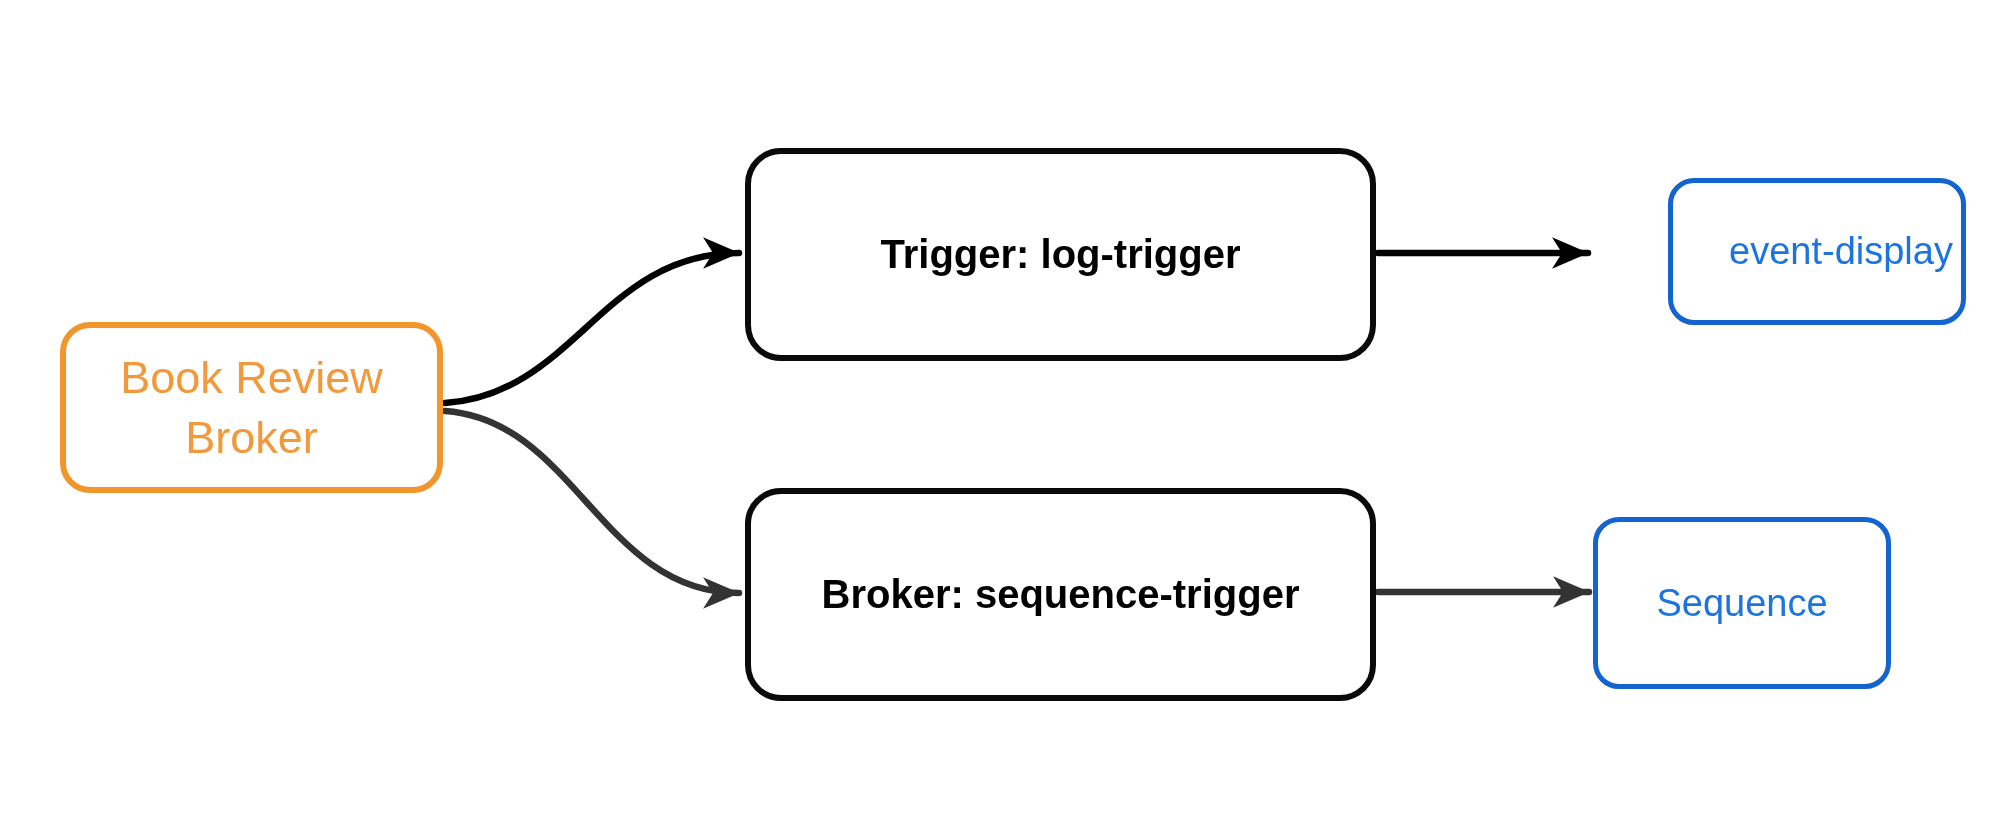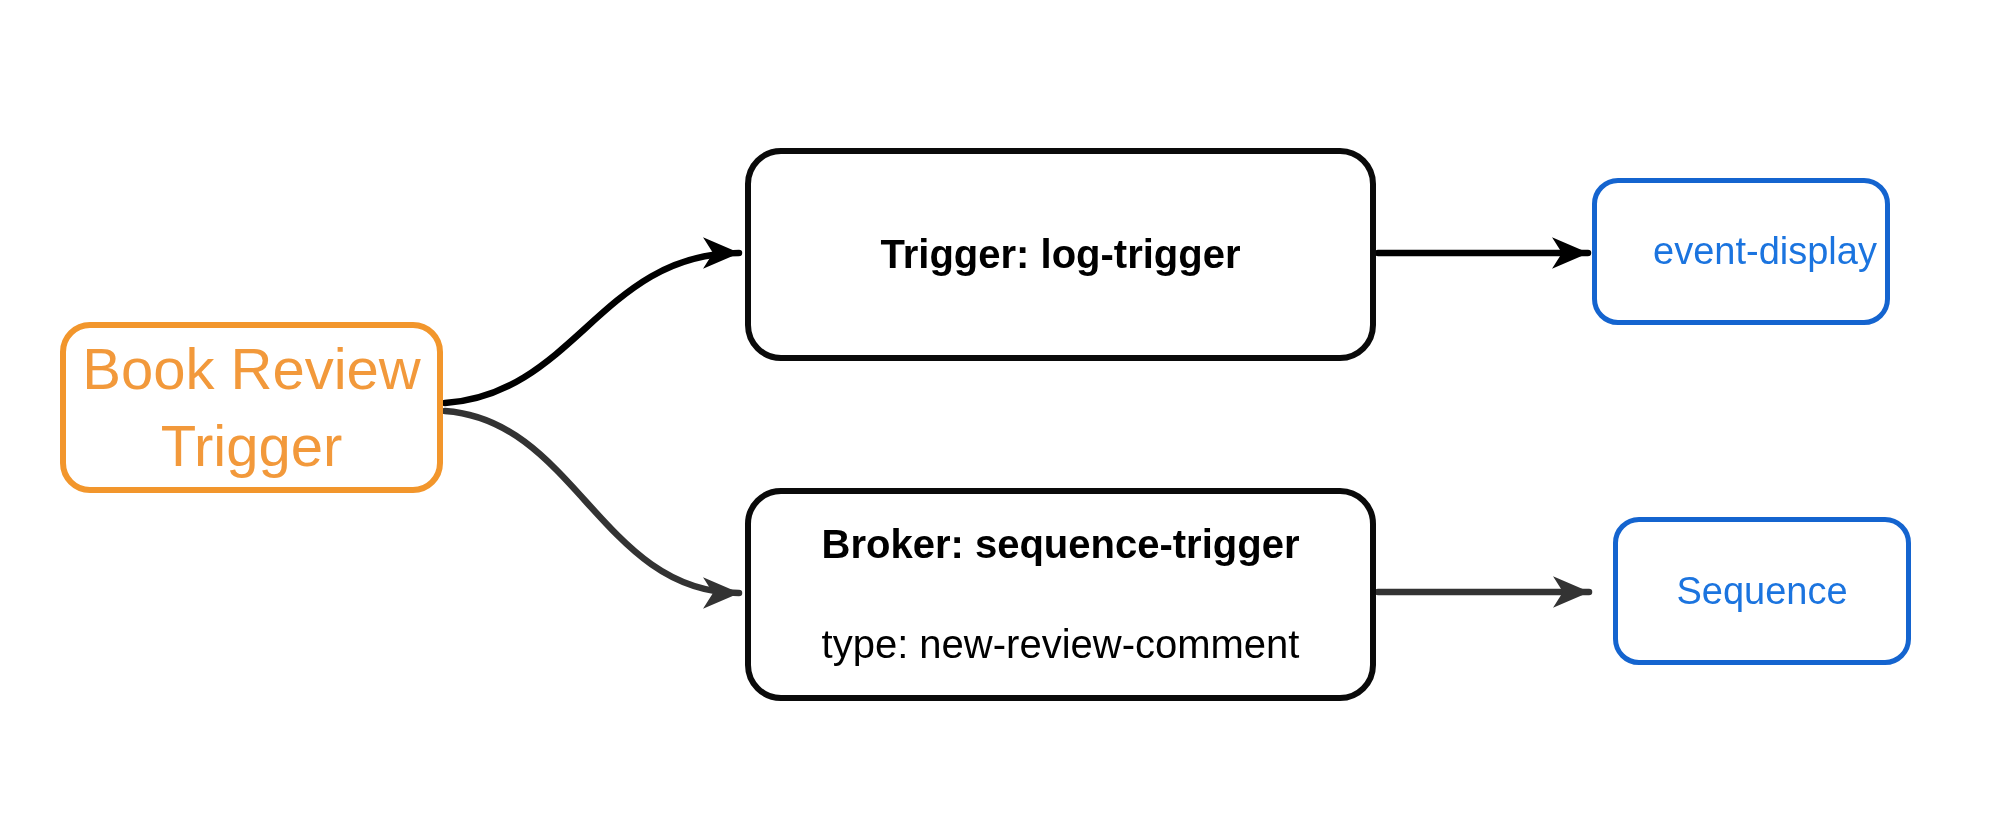--- a/index.html
+++ b/index.html
@@ -30,21 +30,21 @@
     justify-content: center;
     align-items: center;
     text-align: center;
   }
   .node-broker {
     left: 60px; top: 322px;
     width: 383px; height: 171px;
     border: 6px solid var(--orange_border, #f2962c);
     border-radius: 30px;
     color: var(--orange_text, #f2993b);
-    font-size: 58px;
+    font-size: 45px;
     line-height: 1.32;
   }
   .node-trigger {
     left: 745px;
     width: 631px; height: 213px;
     border: 6px solid var(--trigger_border, #0a0a0a);
     border-radius: 36px;
     color: var(--trigger_text, #000000);
     font-size: 40px;
     line-height: 1.42;
@@ -53,22 +53,22 @@
   .node-trigger-1 { top: 148px; }
   .node-trigger-2 { top: 488px; }
   .node-trigger .title { font-weight: 700; }
   .node-blue {
     width: 298px; height: 147px;
     border: 5px solid var(--blue_border, #1464cf);
     border-radius: 26px;
     color: var(--blue_text, #1b74df);
     font-size: 38px;
   }
-  .node-event-display { left: 1592px; top: 178px; padding-left: 48px; }
-  .node-sequence { left: 1593px; top: 517px; height: 148px; margin-left: 20px; }
+  .node-event-display { left: 1668px; top: 178px; padding-left: 48px; }
+  .node-sequence { left: 1593px; top: 517px; height: 172px; }
 </style>
 </head>
 <body>
 
 <div class="canvas">
 
   <svg class="edge-layer" viewBox="0 0 1999 831" xmlns="http://www.w3.org/2000/svg">
     <defs>
       <marker id="arrow-black" viewBox="0 0 12 12" refX="10.8" refY="6" markerUnits="userSpaceOnUse" markerWidth="40" markerHeight="40" orient="auto">
         <path d="M0,1.3 L11,6 L0,10.7 L3,6 Z" fill="#000000"></path>
@@ -82,30 +82,29 @@
 
     <path class="edge" d="M445,411 C575,420 602,593 739,593" marker-end="url(#arrow-gray)" stroke="#333333"></path>
 
     <path class="edge" d="M1378,253 L1588,253" marker-end="url(#arrow-black)" stroke="#000000"></path>
 
     <path class="edge" d="M1378,592 L1589,592" marker-end="url(#arrow-gray)" stroke="#333333"></path>
   </svg>
 
   <div class="node node-broker">
     <span>Book Review</span>
-    <span>Trigger</span>
+    <span>Broker</span>
   </div>
 
   <div class="node node-trigger node-trigger-1">
     <span class="title">Trigger: log-trigger</span>
   </div>
 
   <div class="node node-trigger node-trigger-2">
     <span class="title">Broker: sequence-trigger</span>
-    <span class="subtitle">type: new-review-comment</span>
   </div>
 
   <div class="node node-blue node-event-display">
     <span>event-display</span>
   </div>
 
   <div class="node node-blue node-sequence">
     <span>Sequence</span>
   </div>
 

